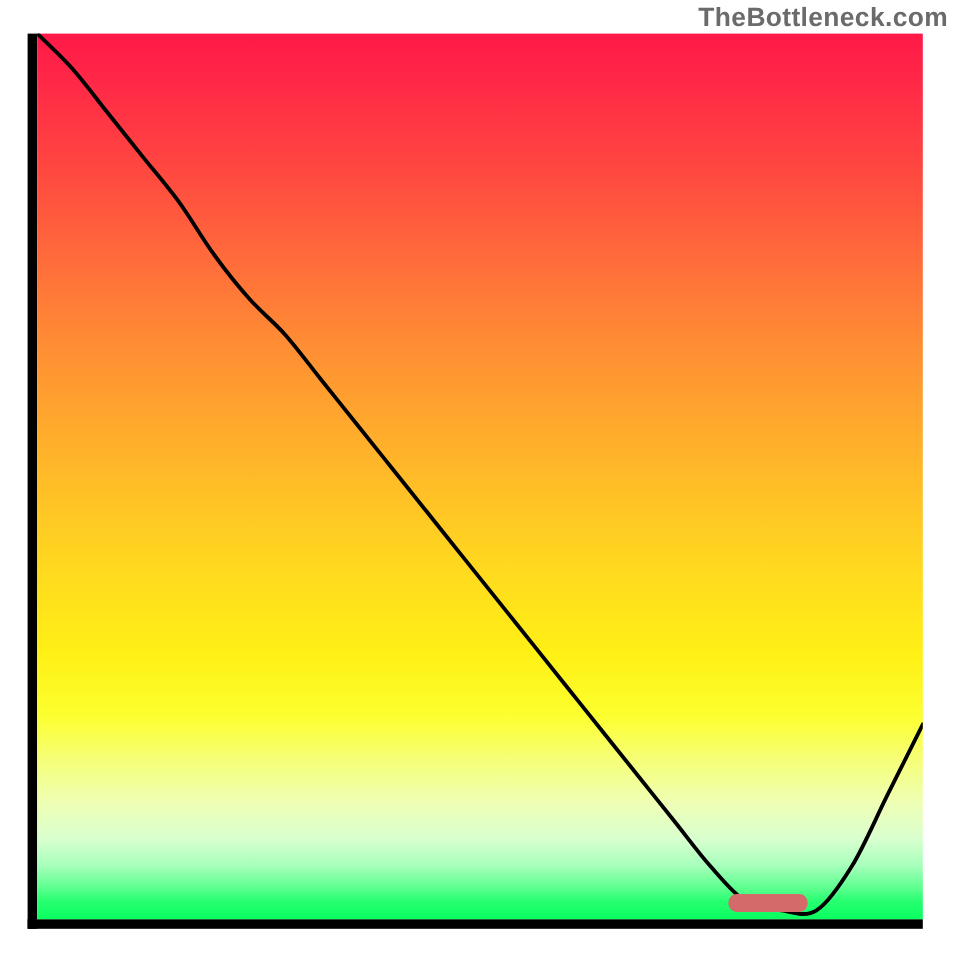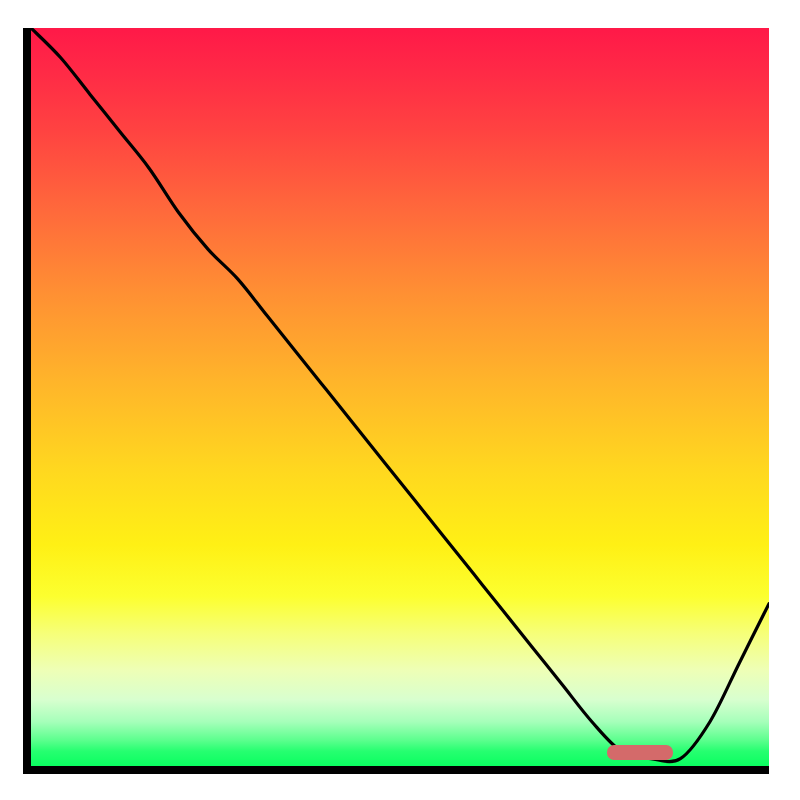--- a/index.html
+++ b/index.html
@@ -91,20 +91,21 @@
   .marker {
     position: absolute;
     background: #d46a6a;
     border-radius: 7px;
   }
 </style>
 </head>
 <body>
 <div class="wrap">
 
+  <div class="attribution">TheBottleneck.com</div>
 
   <div class="frame">
     <div class="axis-left"></div>
     <div class="axis-bottom"></div>
 
     <div class="plot">
       <div class="gradient-fill"></div>
 
       <svg class="curve" viewBox="0 0 738 738" preserveAspectRatio="none">
         <path id="curve-path" fill="none" stroke="#000" stroke-width="3.2" stroke-linecap="round" stroke-linejoin="round" d="M 0.00 0.00 C 4.92 4.92, 19.68 18.45, 29.52 29.52 C 39.36 40.59, 49.20 54.12, 59.04 66.42 C 68.88 78.72, 78.72 91.02, 88.56 103.32 C 98.40 115.62, 108.24 126.69, 118.08 140.22 C 127.92 153.75, 137.76 170.97, 147.60 184.50 C 157.44 198.03, 167.28 210.33, 177.12 221.40 C 186.96 232.47, 196.80 239.85, 206.64 250.92 C 216.48 261.99, 226.32 275.52, 236.16 287.82 C 246.00 300.12, 255.84 312.42, 265.68 324.72 C 275.52 337.02, 285.36 349.32, 295.20 361.62 C 305.04 373.92, 314.88 386.22, 324.72 398.52 C 334.56 410.82, 344.40 423.12, 354.24 435.42 C 364.08 447.72, 373.92 460.02, 383.76 472.32 C 393.60 484.62, 403.44 496.92, 413.28 509.22 C 423.12 521.52, 432.96 533.82, 442.80 546.12 C 452.64 558.42, 462.48 570.72, 472.32 583.02 C 482.16 595.32, 492.00 607.62, 501.84 619.92 C 511.68 632.22, 521.52 644.52, 531.36 656.82 C 541.20 669.12, 551.04 682.65, 560.88 693.72 C 570.72 704.79, 580.56 717.09, 590.40 723.24 C 600.24 729.39, 610.08 729.39, 619.92 730.62 C 629.76 731.85, 639.60 736.77, 649.44 730.62 C 659.28 724.47, 669.12 709.71, 678.96 693.72 C 688.80 677.73, 698.64 654.36, 708.48 634.68 C 718.32 615.00, 733.08 585.48, 738.00 575.64"></path>

